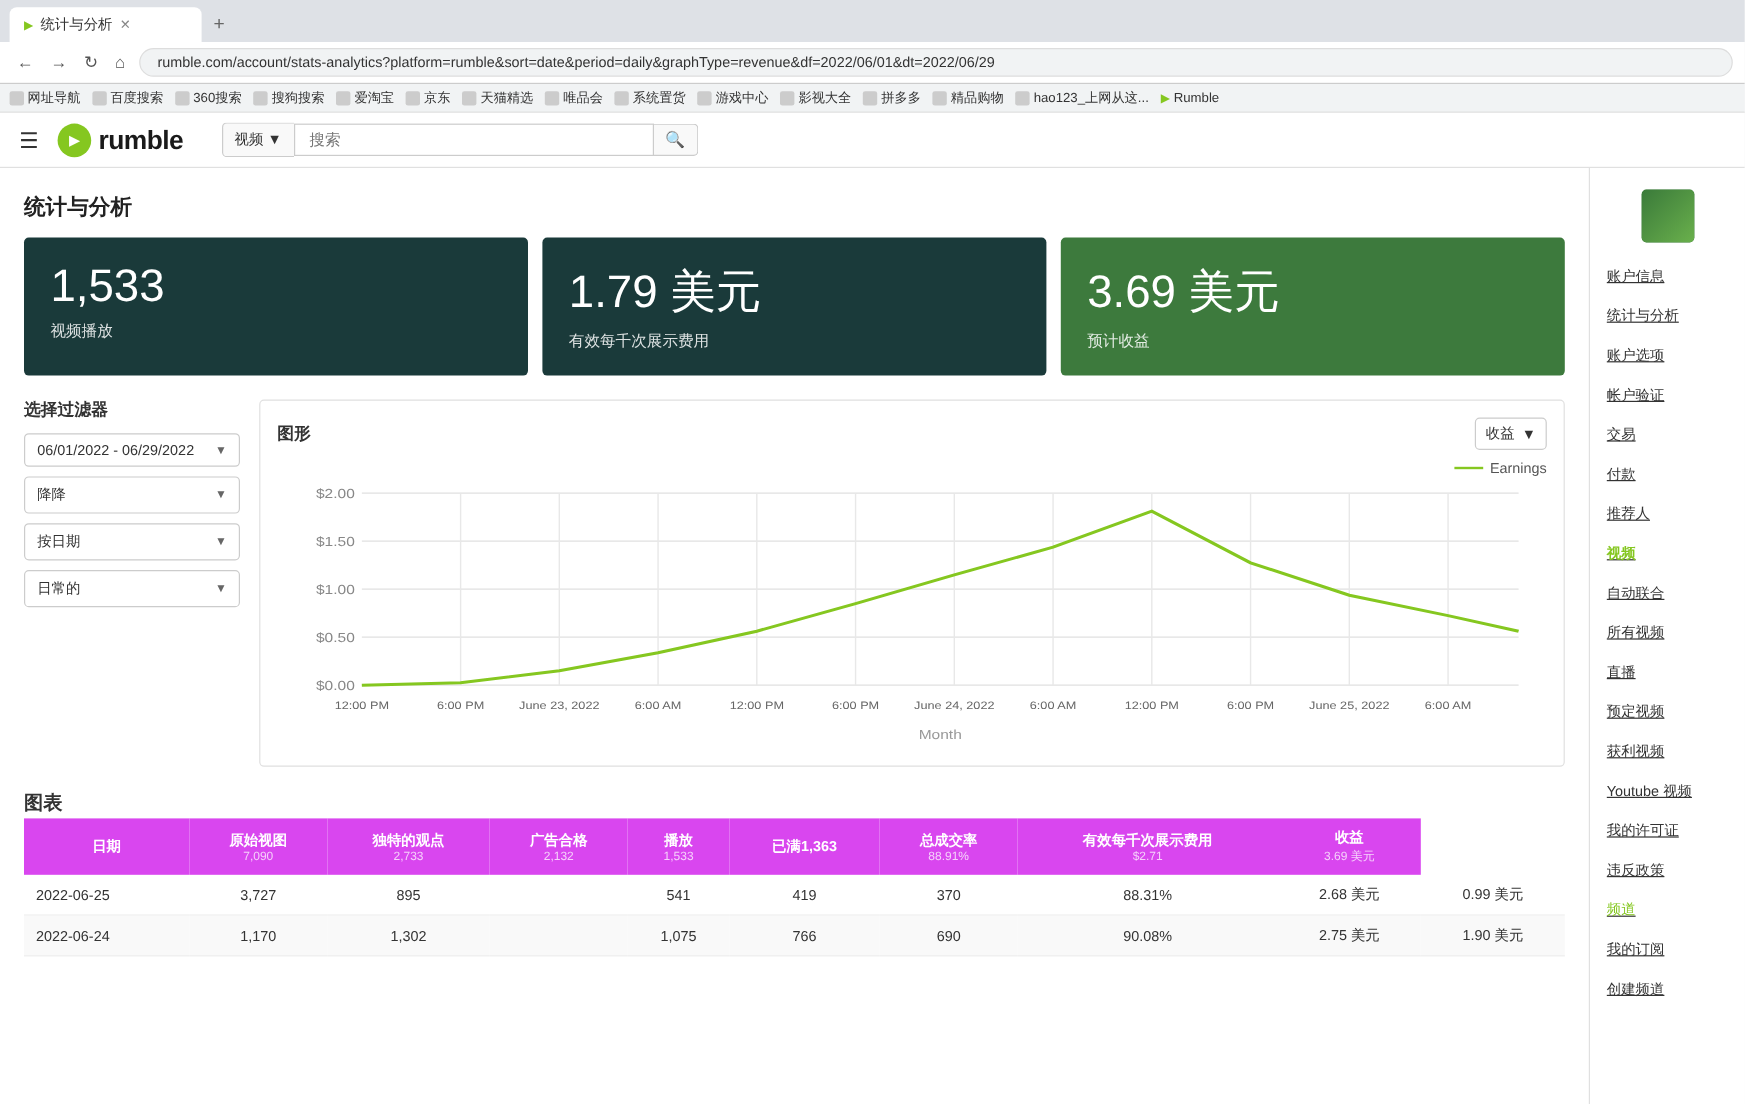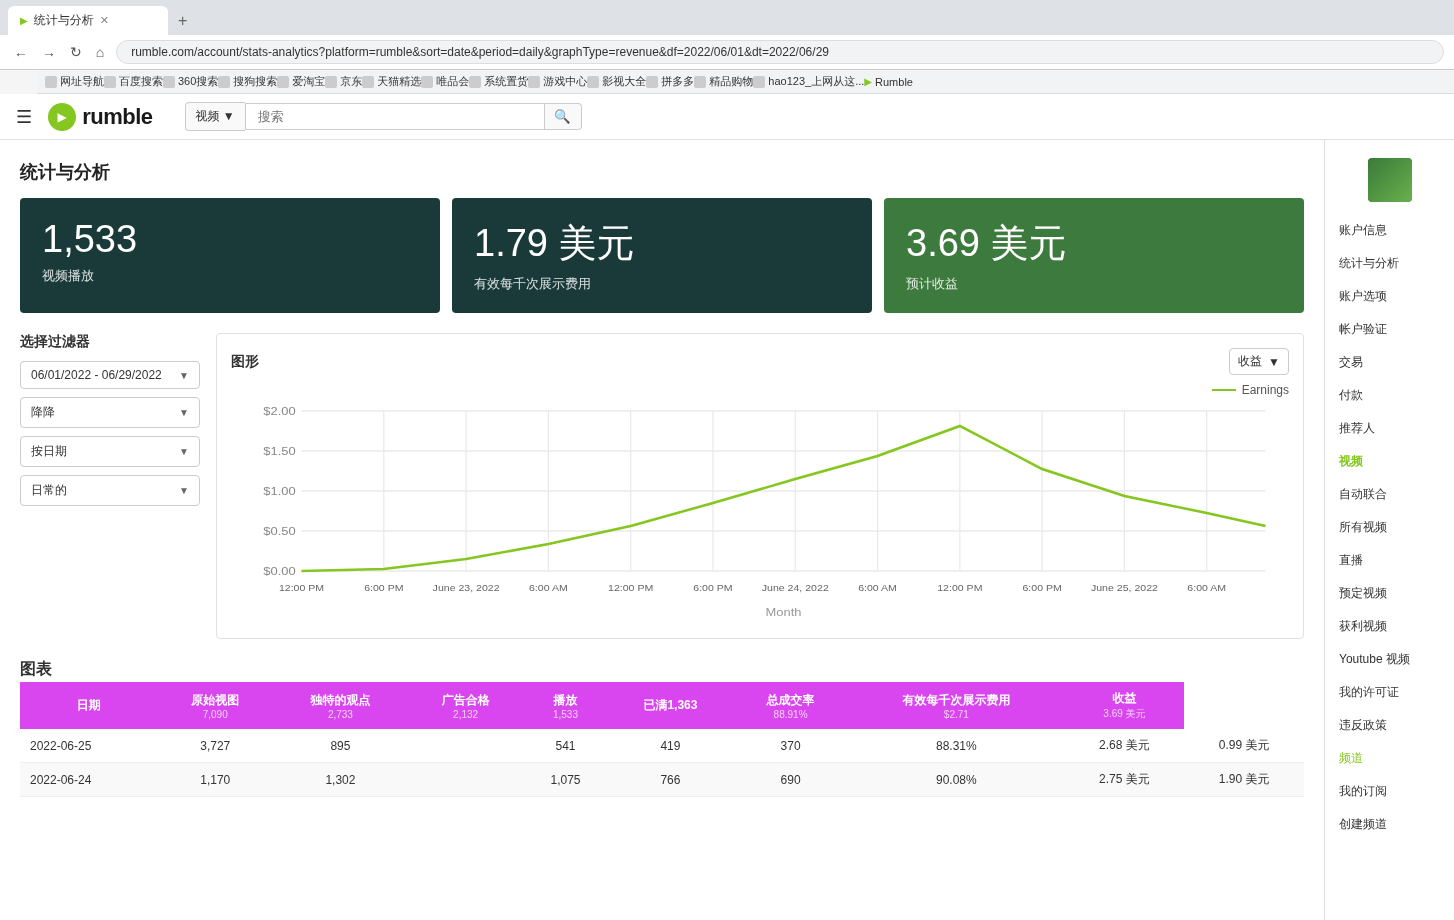--- a/index.html
+++ b/index.html
@@ -9,28 +9,28 @@
     .browser-chrome { background: #dee1e6; padding: 6px 8px 0; }
     .tab-bar { display: flex; align-items: center; gap: 4px; margin-bottom: 0; }
     .tab { background: #fff; border-radius: 6px 6px 0 0; padding: 6px 12px; font-size: 12px; display: flex; align-items: center; gap: 6px; min-width: 160px; }
     .tab.active { background: #fff; }
     .tab-close { color: #888; cursor: pointer; font-size: 11px; }
     .tab-new { background: none; border: none; font-size: 16px; color: #666; cursor: pointer; padding: 2px 6px; }
     .address-bar { background: #fff; display: flex; align-items: center; gap: 8px; padding: 5px 10px; border-bottom: 1px solid #ccc; }
     .nav-buttons { display: flex; gap: 6px; align-items: center; }
     .nav-btn { background: none; border: none; font-size: 14px; color: #555; cursor: pointer; padding: 2px 4px; }
     .url-box { flex: 1; background: #f1f3f4; border: 1px solid #ddd; border-radius: 20px; padding: 4px 14px; font-size: 12px; color: #333; }
-    .bookmarks-bar { background: #f1f3f4; padding: 4px 8px; display: flex; align-items: center; border-bottom: 1px solid #ddd; font-size: 11px; overflow: hidden; margin-left: 37px; }
+    .bookmarks-bar { background: #f1f3f4; padding: 4px 8px; display: flex; gap: 10px; align-items: center; border-bottom: 1px solid #ddd; font-size: 11px; overflow: hidden; }
     .bookmark-item { display: flex; align-items: center; gap: 3px; color: #333; white-space: nowrap; cursor: pointer; }
     .bookmark-icon { width: 12px; height: 12px; background: #ccc; border-radius: 2px; display: inline-block; }
 
     
     .page-wrapper { display: flex; flex: 1; background: #fff; }
     .main-content { flex: 1; padding: 16px 20px; overflow-y: auto; }
-    .sidebar { width: 130px; background: #fff; border-left: 1px solid #e0e0e0; padding: 10px 0; }
+    .sidebar { width: 130px; background: #fff; border-left: 1px solid #e0e0e0; padding: 10px 0; text-decoration: underline; }
 
     
     .site-header { background: #fff; border-bottom: 1px solid #e0e0e0; padding: 8px 16px; display: flex; align-items: center; gap: 16px; }
     .hamburger { font-size: 18px; cursor: pointer; color: #333; }
     .logo-area { display: flex; align-items: center; gap: 6px; }
     .logo-icon { width: 28px; height: 28px; background: #85c720; border-radius: 50%; display: flex; align-items: center; justify-content: center; }
     .logo-icon::after { content: '▶'; color: #fff; font-size: 12px; }
     .logo-text { font-size: 22px; font-weight: bold; color: #1a1a1a; letter-spacing: -0.5px; }
     .search-bar { display: flex; align-items: center; gap: 0; margin-left: 16px; }
     .search-category { border: 1px solid #ccc; border-right: none; padding: 5px 10px; font-size: 12px; background: #f9f9f9; border-radius: 4px 0 0 4px; cursor: pointer; }

